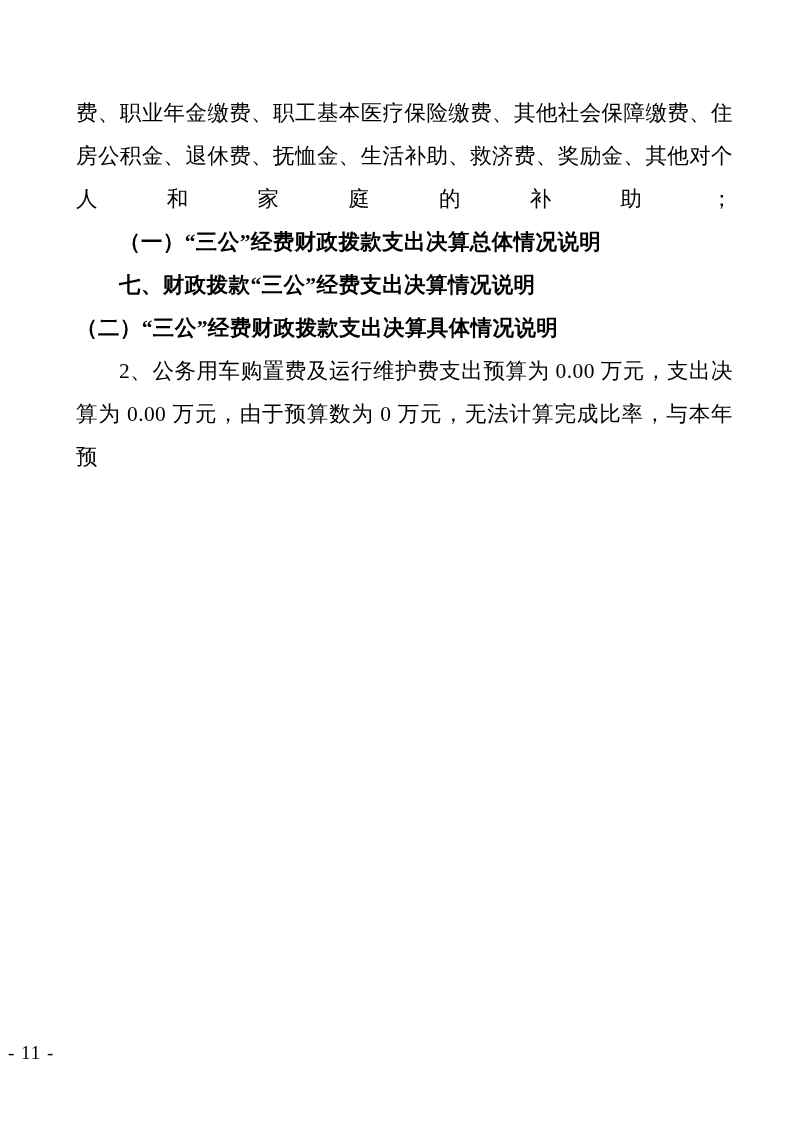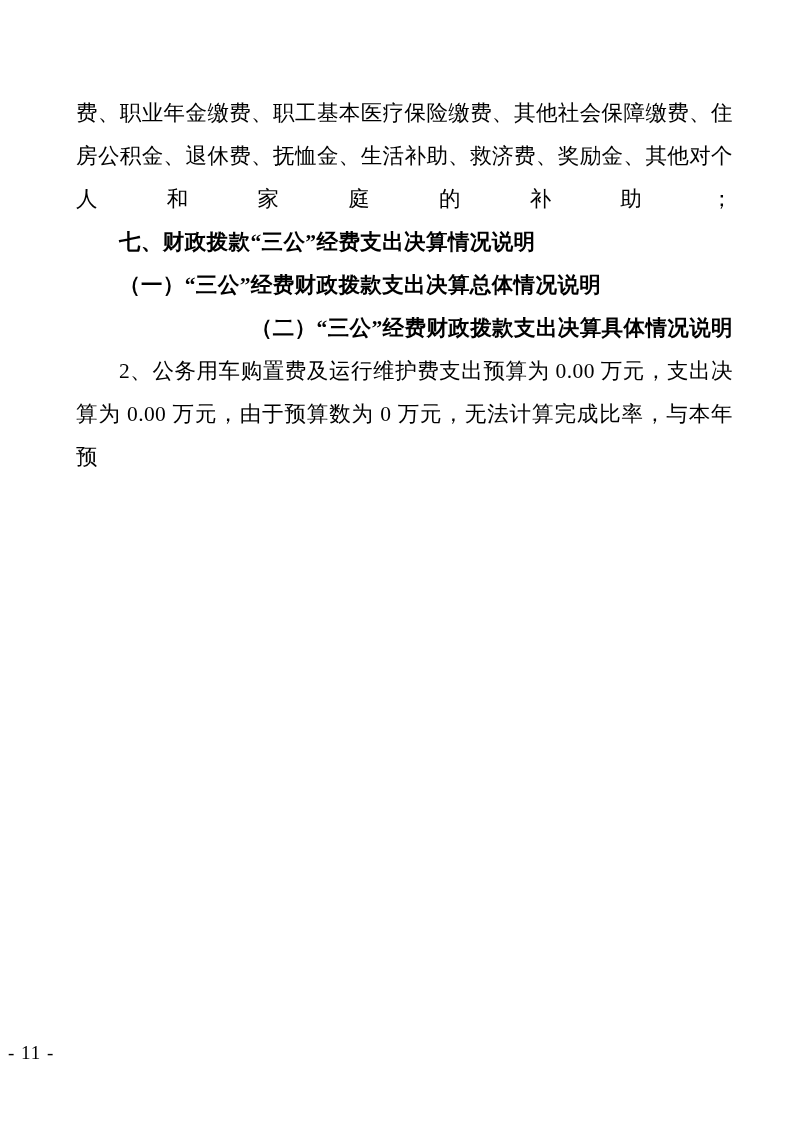--- a/index.html
+++ b/index.html
@@ -49,21 +49,21 @@
     font-weight: bold;
     text-indent: 43px;
     font-family: "Liberation Serif", "DejaVu Serif", serif;
   }
   p.heading-center {
     margin: 0;
     font-size: 21.5px;
     line-height: 43px;
     letter-spacing: 0.4px;
     font-weight: bold;
-    text-align: right;
+    text-align: left;
     font-family: "Liberation Serif", "DejaVu Serif", serif;
   }
   .justify-full {
     text-align: justify;
     text-align-last: justify;
   }
   .page-number {
     position: absolute;
     left: 0;
     right: 0;
@@ -76,23 +76,23 @@
 </style>
 </head>
 <body>
 
 <div class="page">
   <div class="doc-body">
 
     <p class="para justify-full">费、职业年金缴费、职工基本医疗保险缴费、其他社会保障缴费、住房公积金、退休费、抚恤金、生活补助、救济费、奖励金、其他对个人和家庭的补助；</p>
 
 
+    <p class="heading">（一）“三公”经费财政拨款支出决算总体情况说明</p>
+
     <p class="heading">七、财政拨款“三公”经费支出决算情况说明</p>
-
-    <p class="heading">（一）“三公”经费财政拨款支出决算总体情况说明</p>
 
 
     <p class="heading-center">（二）“三公”经费财政拨款支出决算具体情况说明</p>
 
 
     <p class="para indent justify-full">2、公务用车购置费及运行维护费支出预算为 0.00 万元，支出决算为 0.00 万元，由于预算数为 0 万元，无法计算完成比率，与本年预</p>
 
   </div>
 
   <div class="page-number">- 11 -</div>

